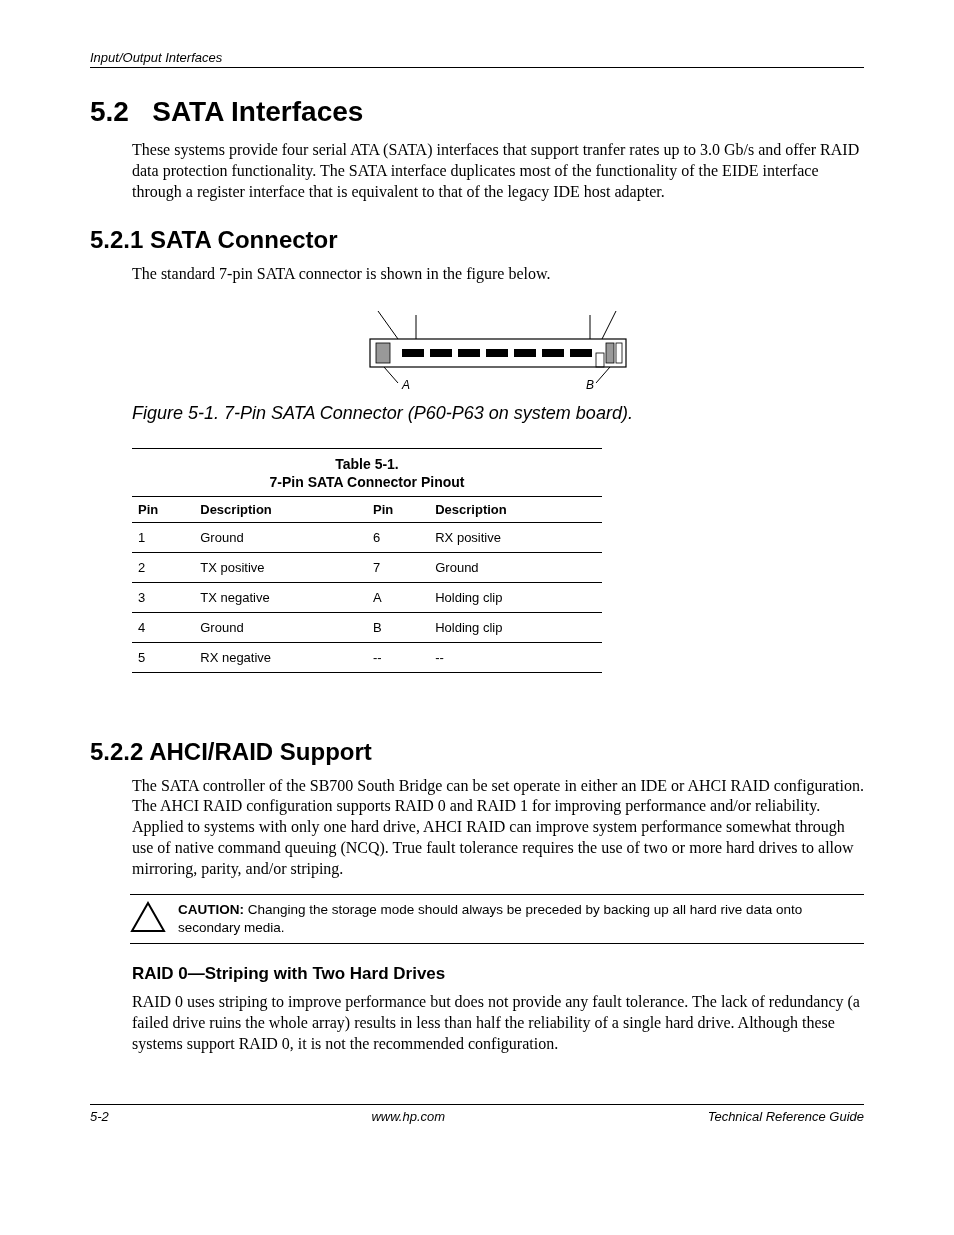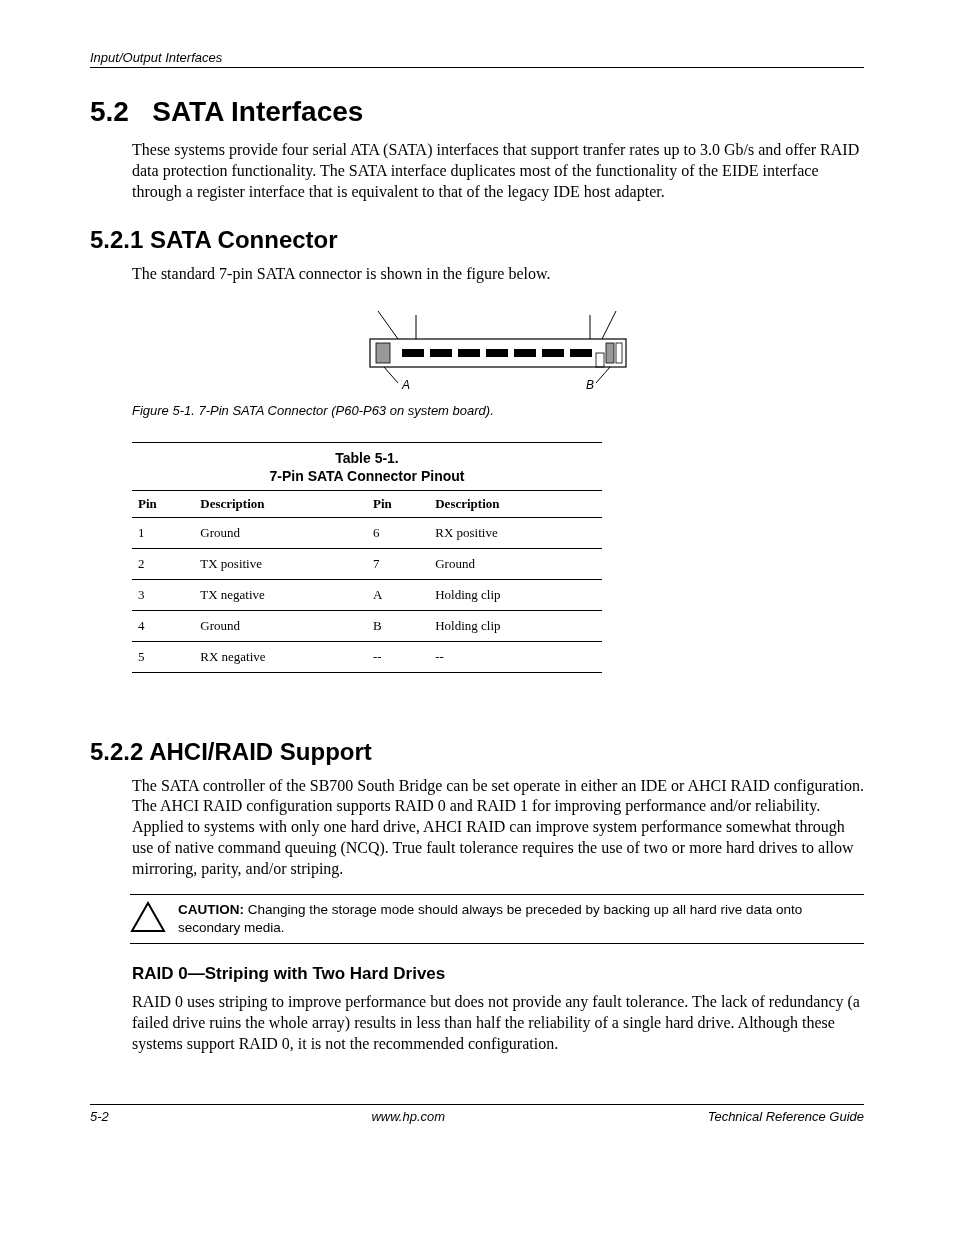--- a/index.html
+++ b/index.html
@@ -48,41 +48,41 @@
   .figure-wrap {
     margin: 18px 0 4px 0;
   }
   .sata-connector {
     width: 260px;
     margin: 0 auto;
   }
   .figure-caption {
     font-family: Arial, Helvetica, sans-serif;
     font-style: italic;
-    font-size: 13px;
+    font-size: 18px;
     margin-top: 6px;
   }
   .table-wrap {
     margin-top: 24px;
     width: 470px;
   }
   .table-title {
     font-family: Arial, Helvetica, sans-serif;
     font-weight: bold;
     font-size: 14px;
     text-align: center;
     line-height: 1.3;
     margin-bottom: 4px;
     border-top: 1.5px solid #000;
     padding-top: 6px;
   }
   table.pinout {
     border-collapse: collapse;
     width: 100%;
-    font-family: Liberation Serif, serif;
+    font-family: Liberation Sans, sans-serif;
     font-size: 13px;
   }
   table.pinout th {
     text-align: left;
     font-weight: bold;
     border-top: 1px solid #000;
     border-bottom: 1.5px solid #000;
     padding: 5px 6px;
   }
   table.pinout td {

